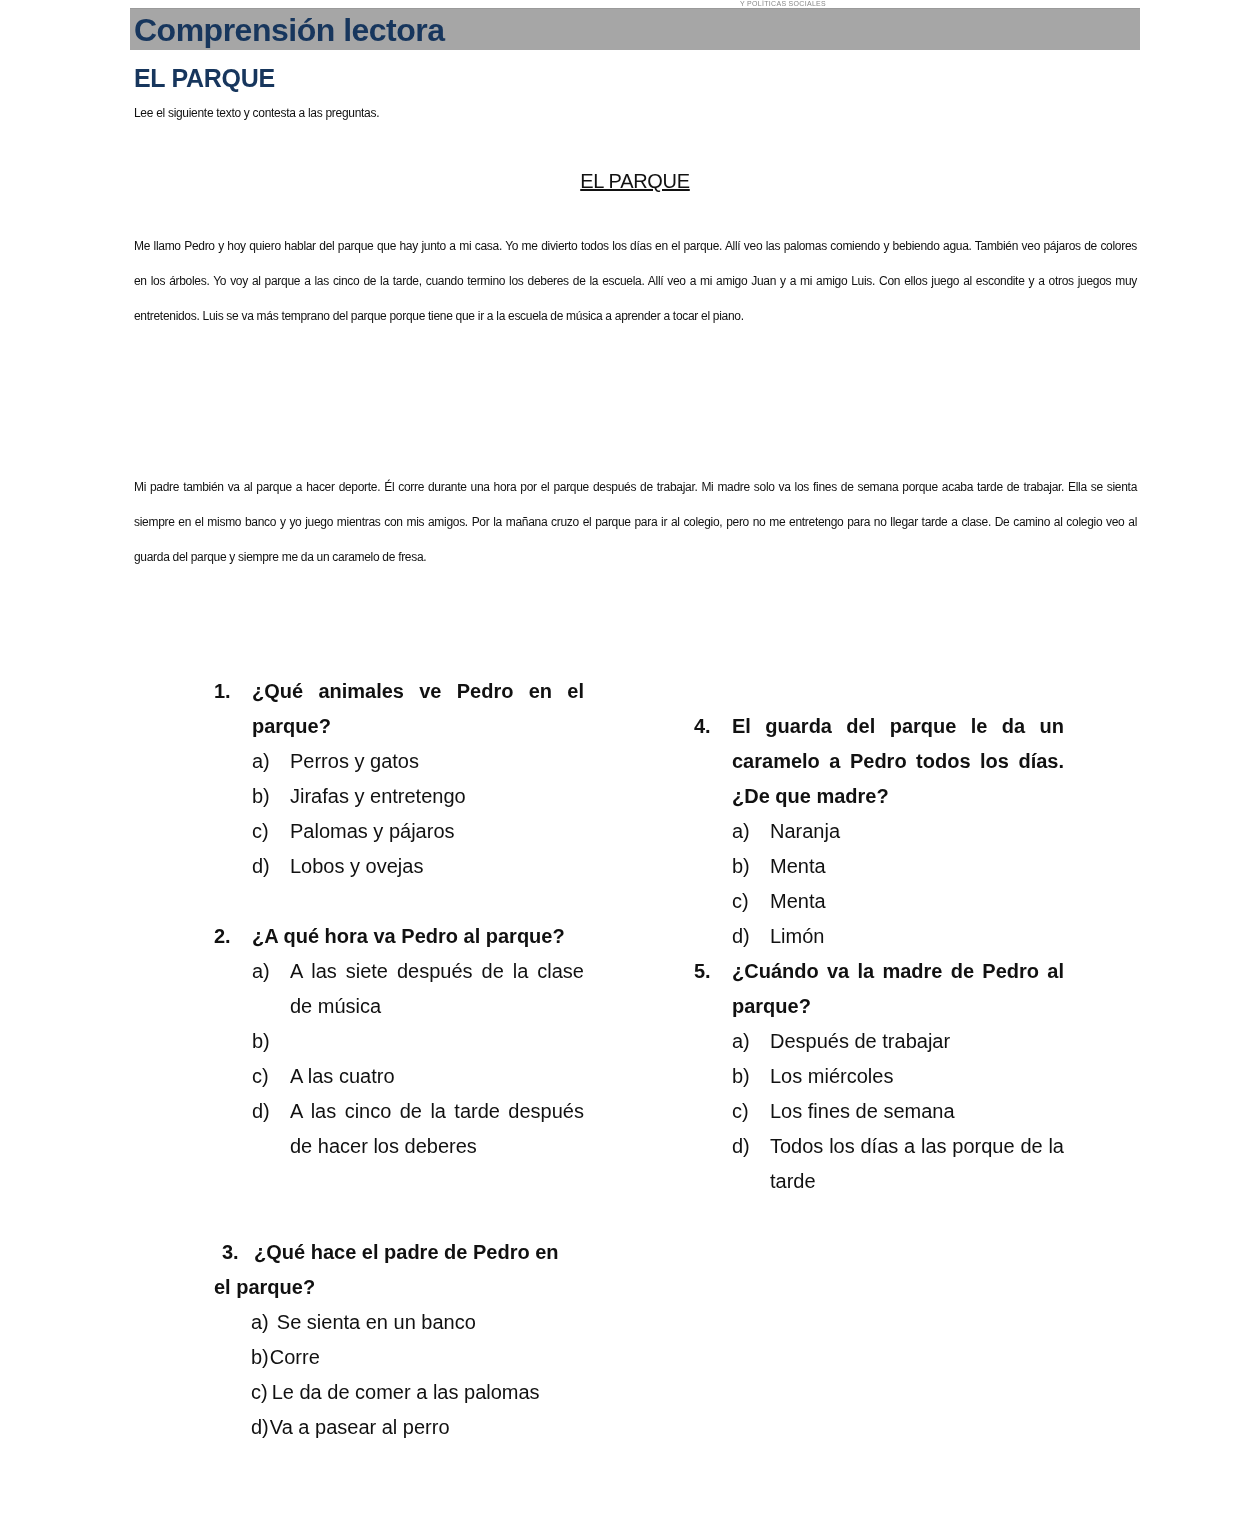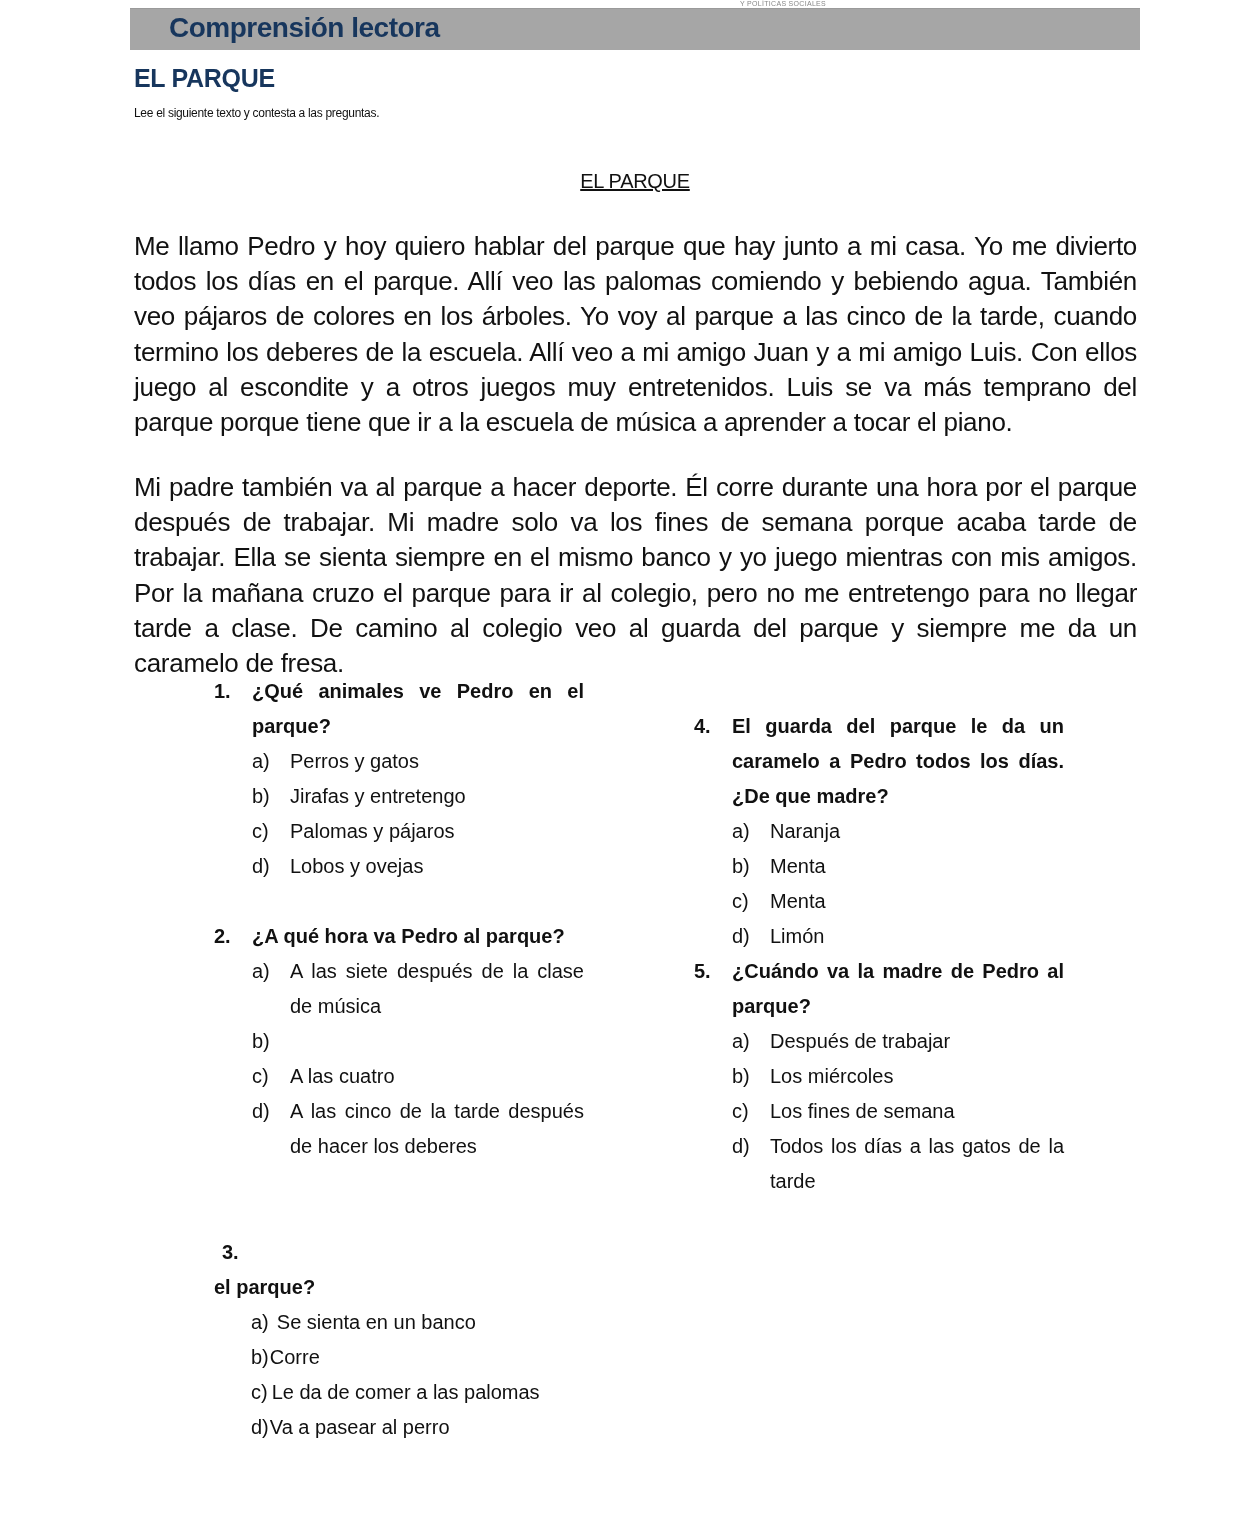--- a/index.html
+++ b/index.html
@@ -11,37 +11,37 @@
   .top-note {
     position: absolute; left: 740px; top: 0px;
     font-size: 7px; color: #888; letter-spacing: 0.3px; line-height: 8px;
   }
   .header-bar {
     position: absolute; left: 130px; top: 8px; width: 1010px; height: 41px;
     background: #a6a6a6; border-top: 1px solid #9a9a9a;
   }
   .header-title {
     position: absolute; left: 4px; top: 3px;
-    font-size: 28px; font-weight: bold; color: #17365d; letter-spacing: -0.5px; margin-left: 35px;
+    font-size: 32px; font-weight: bold; color: #17365d; letter-spacing: -0.5px;
   }
   .doc-title {
     position: absolute; left: 134px; top: 64px;
     font-size: 25px; font-weight: bold; color: #17365d; letter-spacing: -0.3px;
   }
   .instructions {
     position: absolute; left: 134px; top: 106px;
     font-size: 12px; color: #111; letter-spacing: -0.3px;
   }
   .story-title {
     position: absolute; left: 0; width: 1270px; top: 170px; text-align: center;
     font-size: 20px; text-decoration: underline; letter-spacing: -0.3px;
   }
   .paragraph {
     position: absolute; left: 134px; width: 1003px;
-    font-size: 26px; line-height: 35.2px; text-align: justify;
+    font-size: 12px; line-height: 35.2px; text-align: justify;
     letter-spacing: -0.3px;
   }
   .p1 { top: 229px; }
   .p2 { top: 470px; }
   .q {
     position: absolute; font-size: 20px; line-height: 35px; letter-spacing: 0;
   }
   .q-head { font-weight: bold; display: flex; }
   .q-num { width: 38px; flex: none; }
   .q-text { text-align: justify; text-align-last: left; }
@@ -120,20 +120,21 @@
     <div class="opt">
         <span class="opt-letter">d)</span>
         <span class="opt-text">A las cinco de la tarde después de hacer los deberes</span>
       </div>
   </div>
 </div>
 
 <div class="q q3">
   <div class="q-head">
     <span class="q-num">3.</span>
+    <span class="q-text">¿Qué hace el padre de Pedro en</span>
   </div>
   <div class="q-head q-cont">
     <span class="q-text">el parque?</span>
   </div>
   <div class="opts">
     <div class="opt">
         <span class="opt-letter" style="margin-right:8px">a)</span>
         <span class="opt-text">Se sienta en un banco</span>
       </div>
     <div class="opt">
@@ -189,16 +190,16 @@
     <div class="opt">
         <span class="opt-letter">b)</span>
         <span class="opt-text">Los miércoles</span>
       </div>
     <div class="opt">
         <span class="opt-letter">c)</span>
         <span class="opt-text">Los fines de semana</span>
       </div>
     <div class="opt">
         <span class="opt-letter">d)</span>
-        <span class="opt-text">Todos los días a las gatos de la tarde</span>
+        <span class="opt-text">Todos los días a las porque de la tarde</span>
       </div>
   </div>
 </div>
 
 </body></html>

